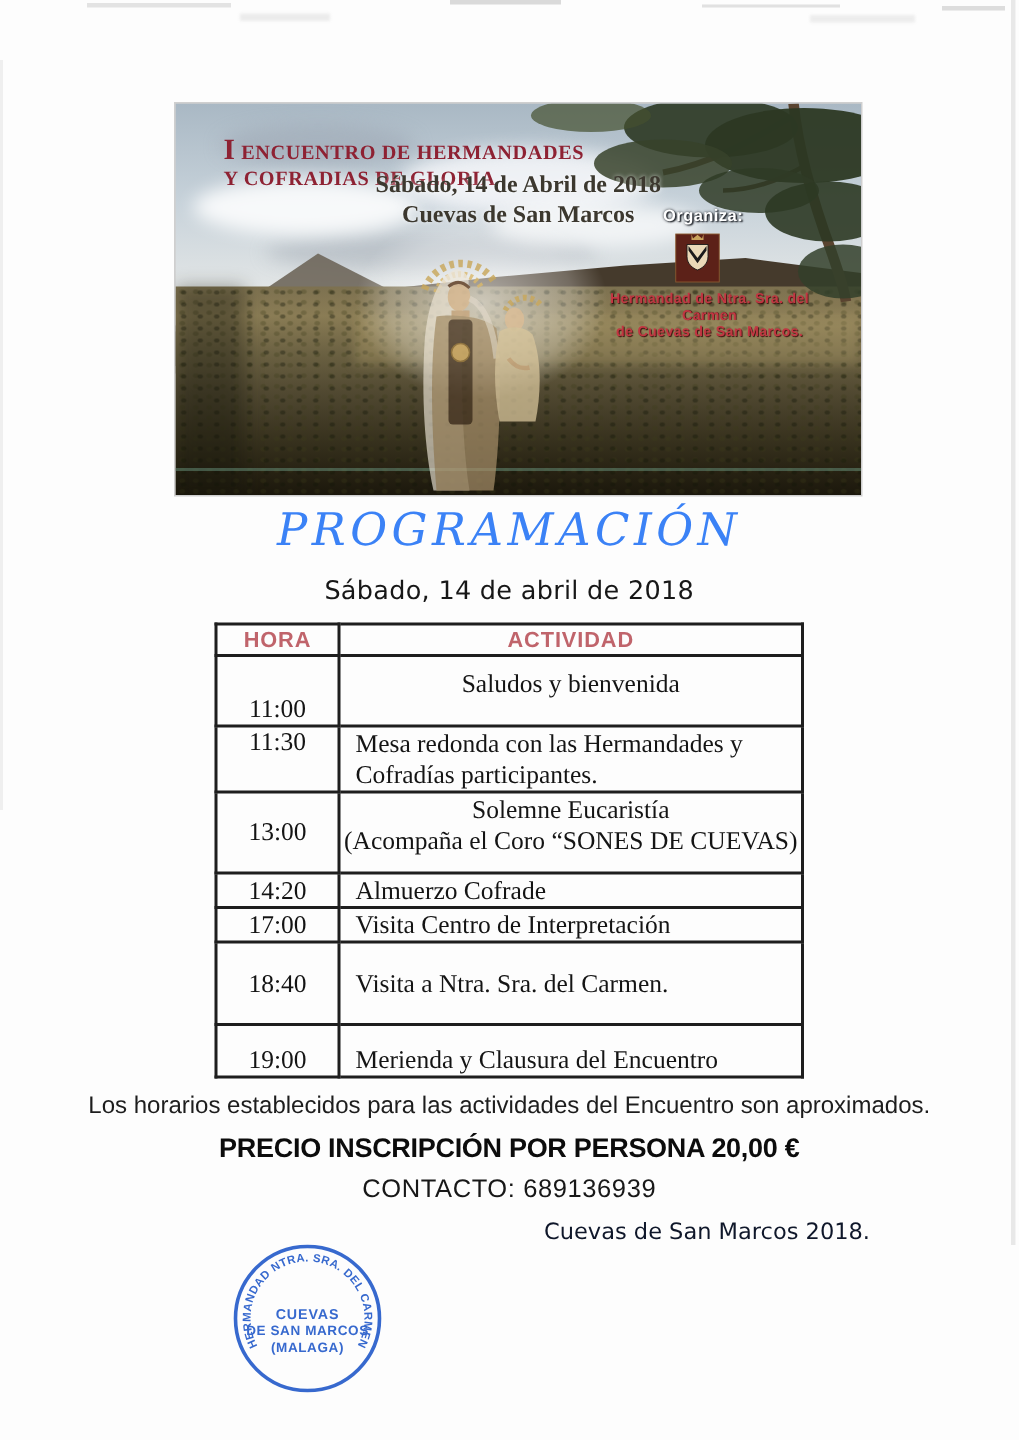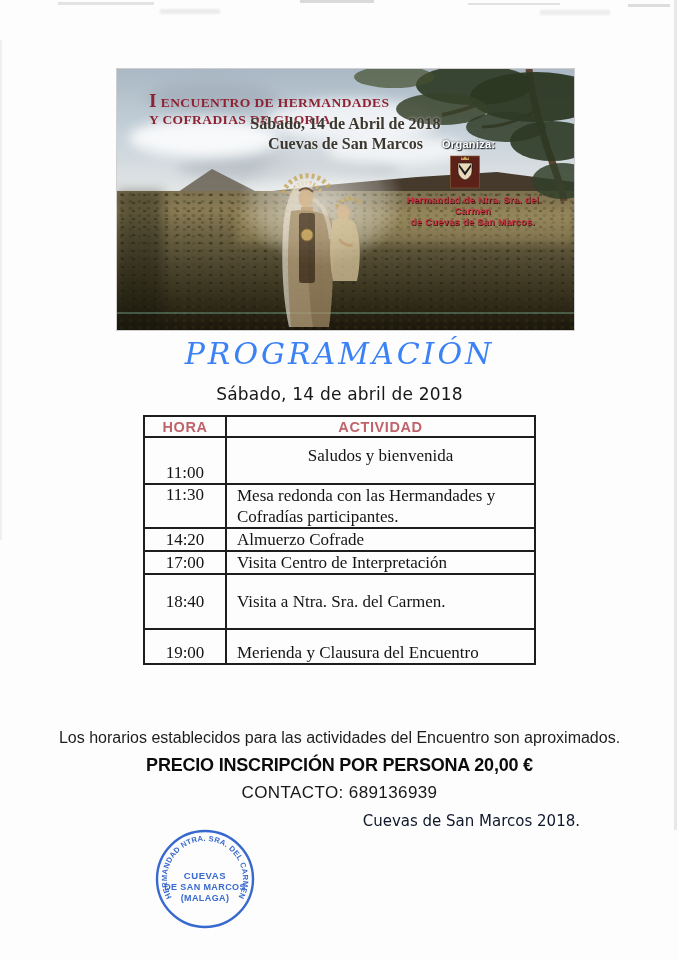--- a/index.html
+++ b/index.html
@@ -204,20 +204,25 @@
     <tbody>
       <tr class="r0">
         <td class="time">11:00</td>
         <td class="act center">Saludos y bienvenida</td>
       </tr>
       <tr class="r1">
         <td class="time">11:30</td>
         <td class="act left">Mesa redonda con las Hermandades y
 Cofradías participantes.</td>
       </tr>
+      <tr class="r2">
+        <td class="time">13:00</td>
+        <td class="act center">Solemne Eucaristía
+(Acompaña el Coro “SONES DE CUEVAS)</td>
+      </tr>
       <tr class="r3">
         <td class="time">14:20</td>
         <td class="act left">Almuerzo Cofrade</td>
       </tr>
       <tr class="r4">
         <td class="time">17:00</td>
         <td class="act left">Visita Centro de Interpretación</td>
       </tr>
       <tr class="r5">
         <td class="time">18:40</td>

